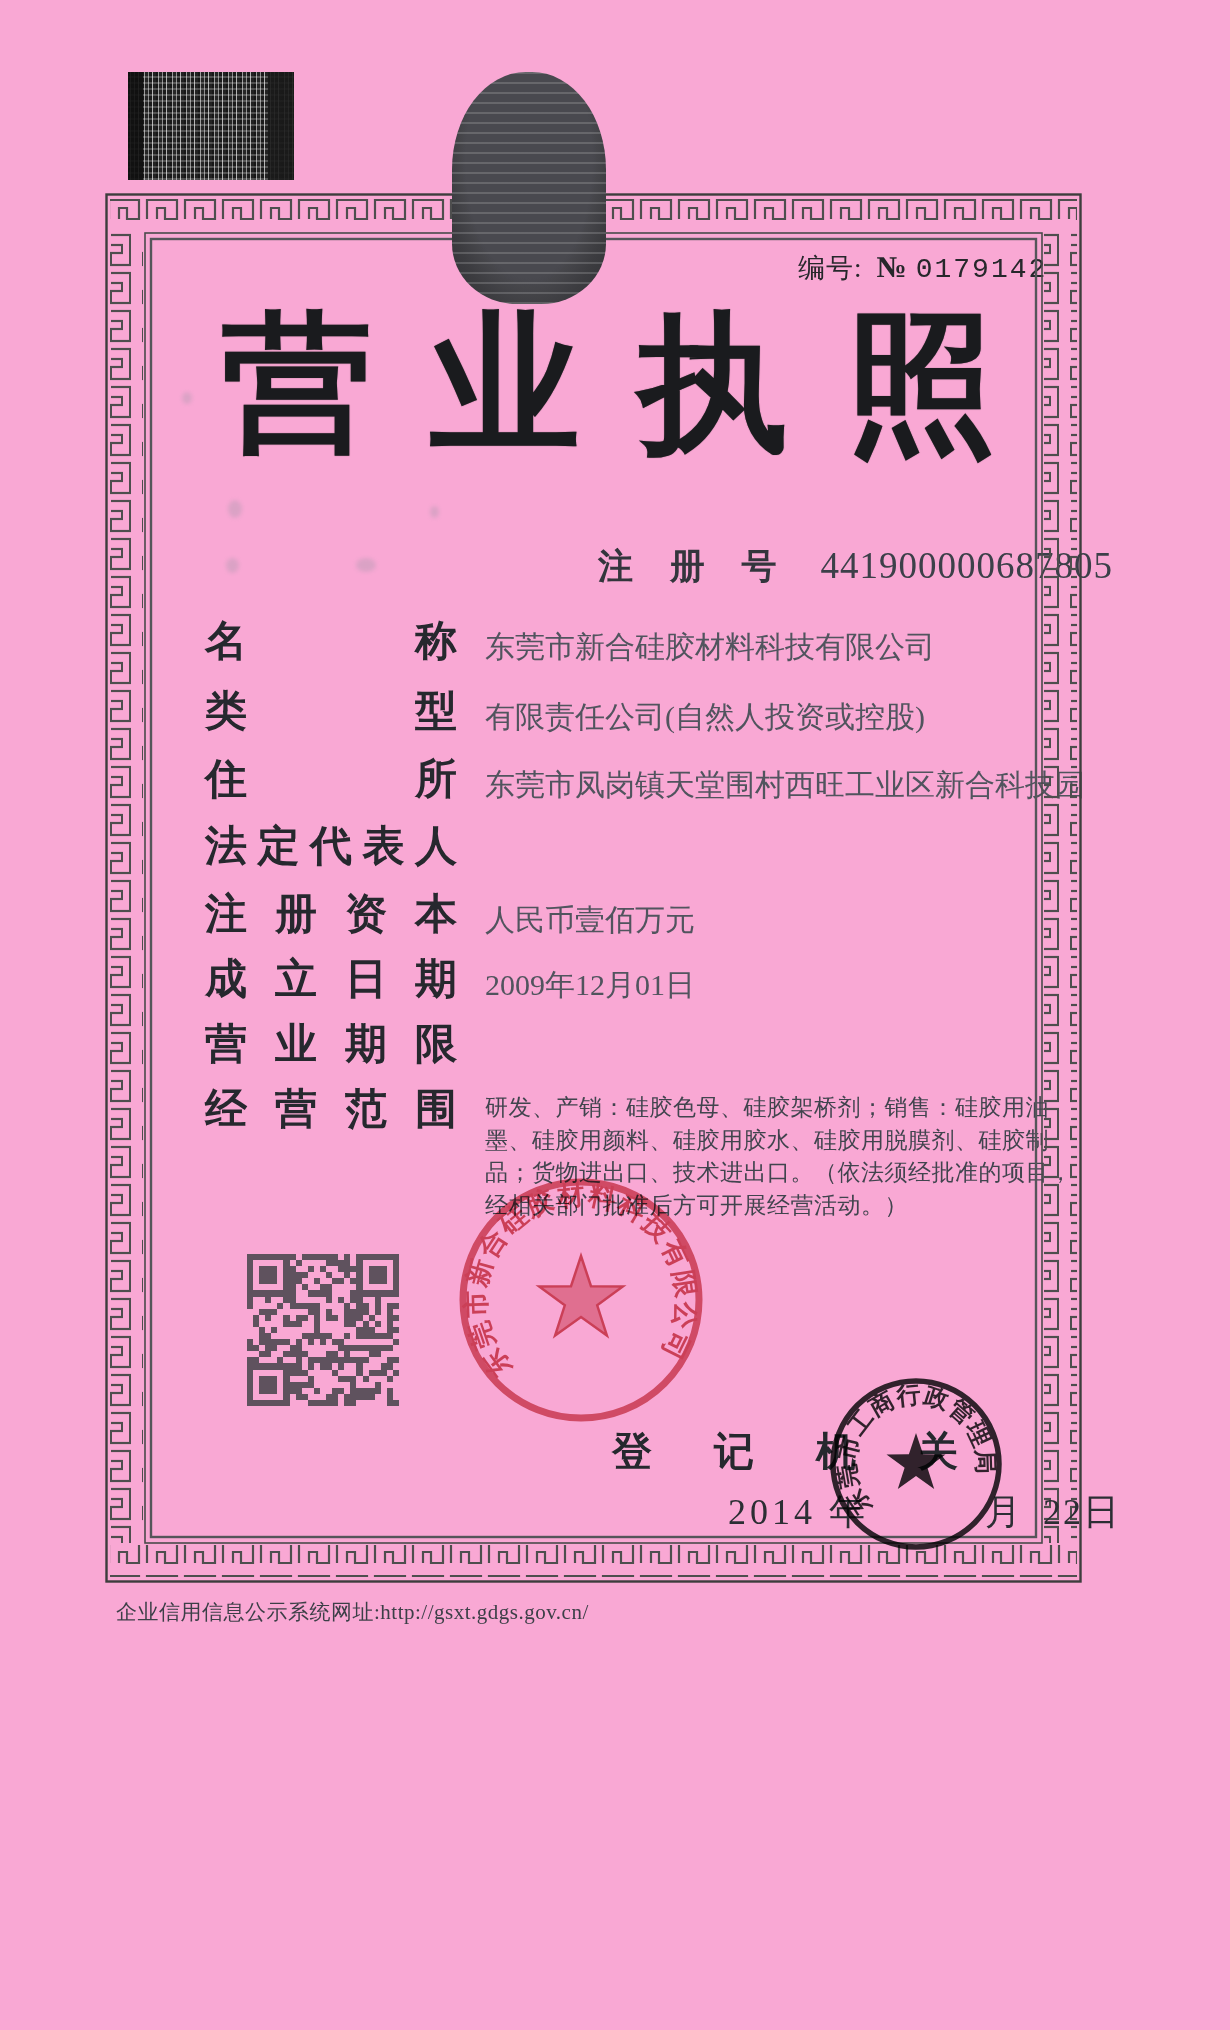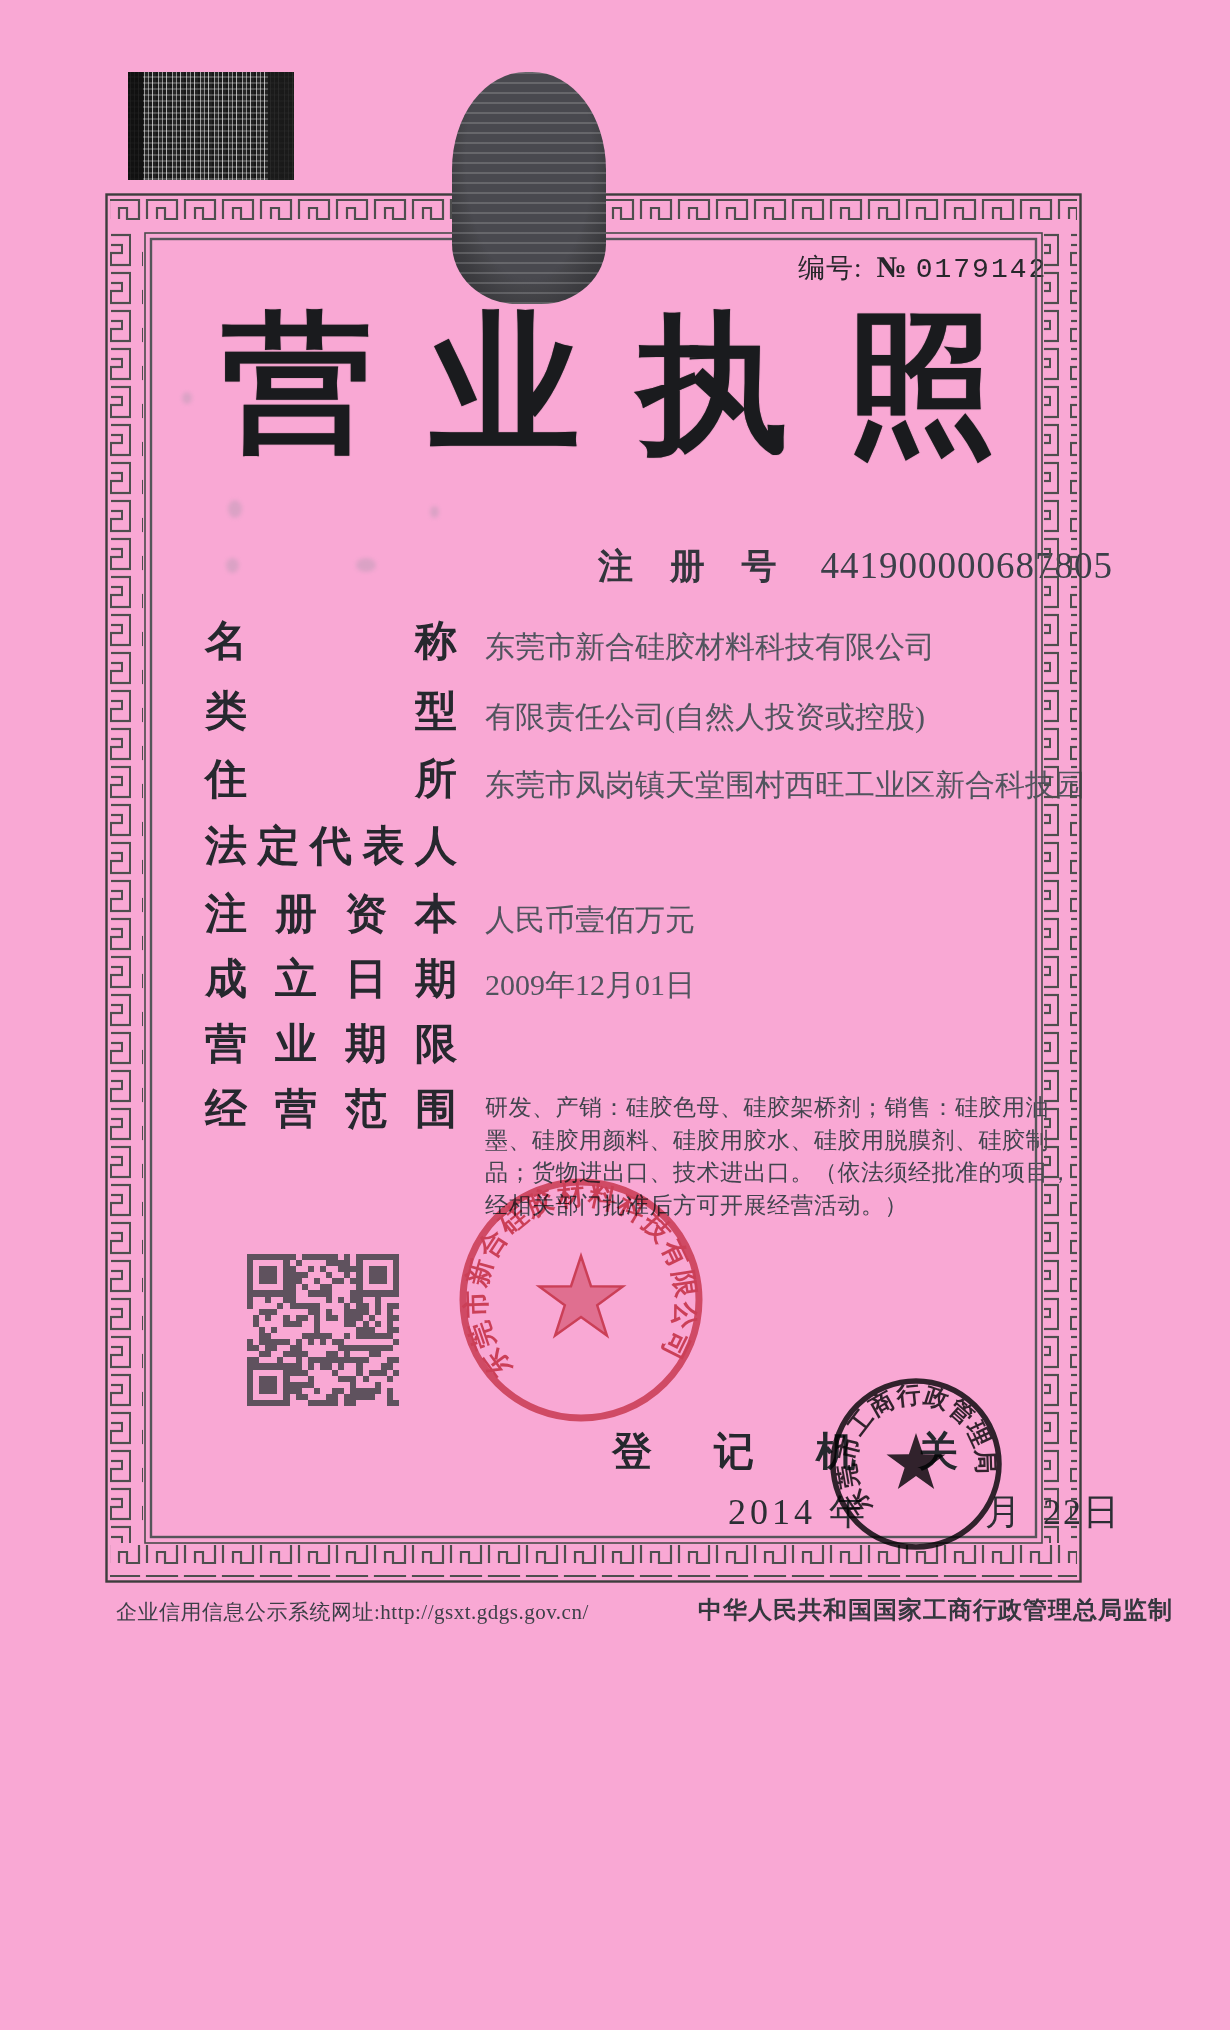--- a/index.html
+++ b/index.html
@@ -552,15 +552,14 @@
       <path id="blkArc" d="M46.9,133.1 A61,61 0 1 1 133.1,133.1" fill="none"></path>
     </defs>
     <circle cx="90" cy="90" r="83" fill="none" stroke="#1b1c1e" stroke-width="5.5"></circle>
     <polygon points="90,59 97.1,80.3 119.5,80.4 101.4,93.7 108.2,115.1 90,102 71.8,115.1 78.6,93.7 60.5,80.4 82.9,80.3" fill="#1b1c1e"></polygon>
     <text font-size="24" letter-spacing="1" fill="#1b1c1e" font-weight="bold" font-family="Liberation Serif, DejaVu Serif, serif">
       <textPath href="#blkArc">东莞市工商行政管理局</textPath>
     </text>
   </svg>
 
   <div class="footer-left">企业信用信息公示系统网址:http://gsxt.gdgs.gov.cn/</div>
-  <div class="footer-right">中华人民共和国国家工商行政管理总局监制</div>
 
 </div>
 
 </body></html>

